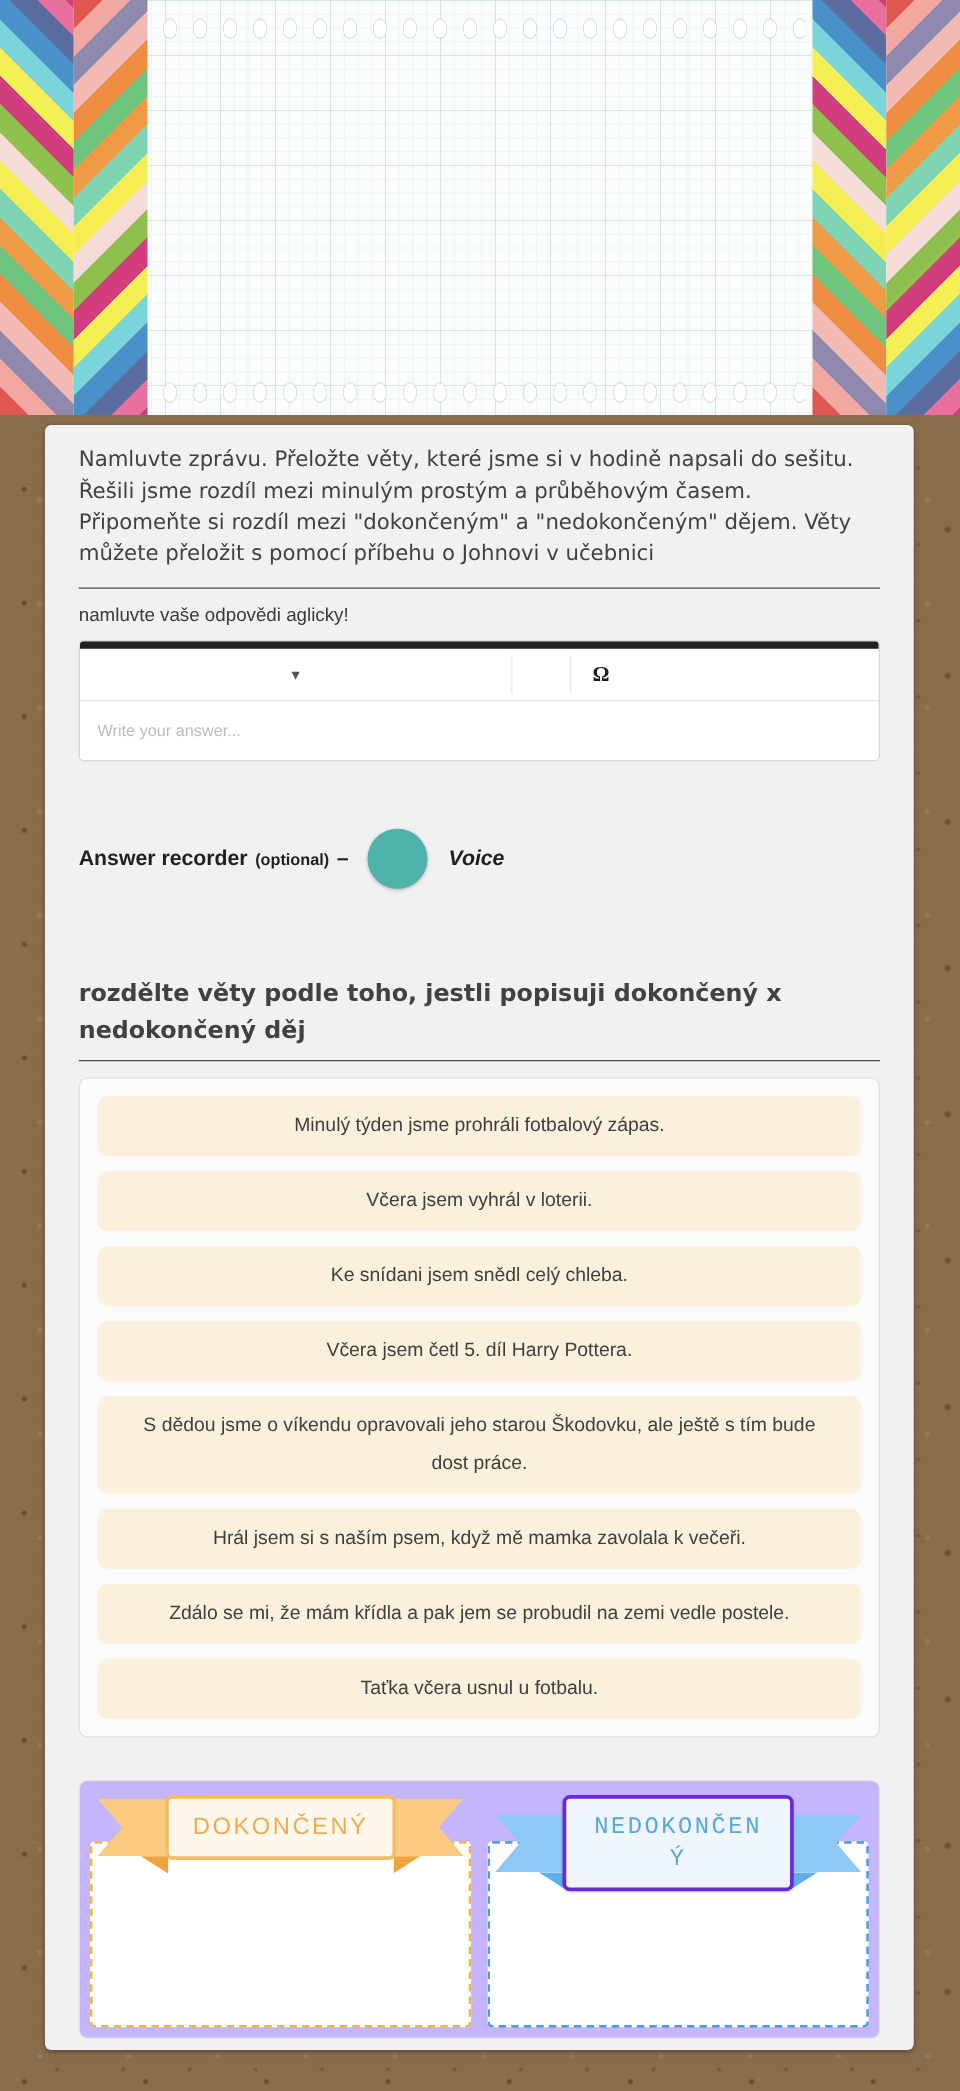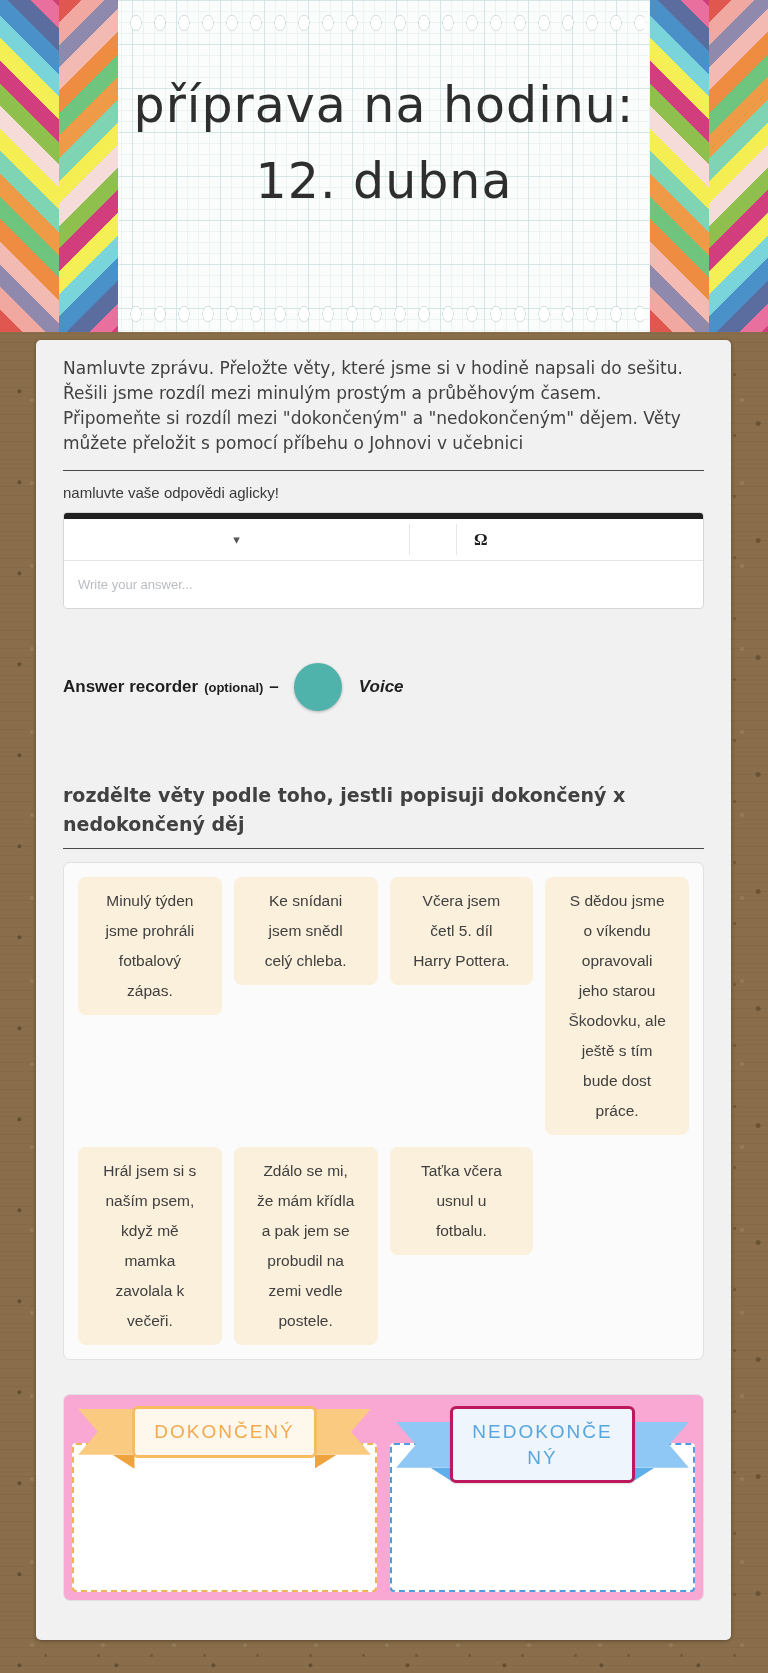--- a/index.html
+++ b/index.html
@@ -83,62 +83,61 @@
   .rec-opt{font-weight:bold;font-size:13px;color:#1f1f1f;margin-left:6px;}
   .rec-dash{font-weight:bold;font-size:17px;color:#1f1f1f;margin-left:6px;}
   .rec-btn{width:48px;height:48px;border-radius:50%;border:none;background:#4fb3ab;
     margin-left:15px;box-shadow:0 1px 3px rgba(0,0,0,.25);cursor:pointer;}
   .rec-voice{font-weight:bold;font-size:17px;color:#1f1f1f;margin-left:17px;font-style:italic;}
 
   .para2{margin:70px 0 0;font-size:19px;line-height:29px;font-weight:bold;}
   hr.divider2{border:none;border-top:1px solid #4a4a4a;margin:9px 0 0;}
 
   .cards-panel{margin-top:13px;background:#fbfbfc;border:1px solid #e1e1e4;border-radius:7px;
-    padding:14px;display:grid;grid-template-columns:1fr 1fr 1fr 1fr;gap:12px;align-items:start;}
+    padding:14px;display:grid;grid-template-columns:1fr;gap:12px;align-items:start;}
   .s-card{background:#faf0dc;border-radius:8px;padding:9px 20px;text-align:center;
     font-size:15.5px;line-height:30px;color:#3f3f3f;cursor:grab;}
 
-  .zones-panel{margin-top:34px;background:#f9a8d4;border:1px solid #e1e1e4;border-radius:7px;
+  .zones-panel{margin-top:34px;background:#c4b5fd;border:1px solid #e1e1e4;border-radius:7px;
     padding:8px;display:flex;gap:13px;}
   .zone{position:relative;flex:1;}
   .dropzone{margin-top:40px;height:145px;border-radius:4px;background:#ffffff;}
   .dropzone.orange{border:2px dashed #f0b553;}
   .dropzone.blue{border:2px dashed #4d9de0;}
   .ribbon{position:absolute;top:3px;left:0;right:0;display:flex;justify-content:center;z-index:2;}
   .wing{position:absolute;top:50%;transform:translateY(-50%);height:46px;width:43%;}
   .wing.l{left:2%;clip-path:polygon(0 0,100% 0,100% 100%,0 100%,15% 50%);}
   .wing.r{right:2%;clip-path:polygon(0 0,100% 0,85% 50%,100% 100%,0 100%);}
   .ribbon.orange .wing{background:#fbca81;}
   .ribbon.blue .wing{background:#8fc8f4;}
   .fold{position:absolute;width:22px;height:14px;top:calc(50% + 23px);}
   .fold.l{left:calc(50% - 112px);clip-path:polygon(0 0,100% 0,100% 100%);}
   .fold.r{right:calc(50% - 112px);clip-path:polygon(0 0,100% 0,0 100%);}
   .ribbon.orange .fold{background:#eea33c;}
   .ribbon.blue .fold{background:#5fb0ea;}
   .ribbon-box{position:relative;z-index:2;width:145px;padding:10px 17px;text-align:center;
     border-radius:6px;font-size:19px;line-height:1.35;letter-spacing:2px;overflow-wrap:anywhere;}
   .ribbon.orange .ribbon-box{background:#fdf8eb;border:3px solid #f5bc62;color:#f2a94f;}
-  .ribbon.blue .ribbon-box{background:#eef5fc;border:3px solid #be185d;color:#58a6de;
-    box-shadow:0 1px 2px rgba(0,0,0,.12);}
+  .ribbon.blue .ribbon-box{background:#eef5fc;border:3px solid #6d28d9;color:#58a6de;
+    box-shadow:0 1px 2px rgba(0,0,0,.12);font-family:Liberation Mono, monospace;}
 </style>
 </head>
 <body>
 
 <header class="header">
   <div class="chevron left">
     <div class="ch-half a"></div>
     <div class="ch-half b"></div>
   </div>
   <div class="chevron right">
     <div class="ch-half a"></div>
     <div class="ch-half b"></div>
   </div>
   <div class="holes top"></div>
   <div class="holes bottom"></div>
-  <h1 class="title">příprava na hodinu: 12. dubna</h1>
 </header>
 
 <main class="card">
 
   <p class="hand para">Namluvte zprávu. Přeložte věty, které jsme si v hodině napsali do sešitu. Řešili jsme rozdíl mezi minulým prostým a průběhovým časem. Připomeňte si rozdíl mezi "dokončeným" a "nedokončeným" dějem. Věty můžete přeložit s pomocí příbehu o Johnovi v učebnici</p>
   <hr class="divider">
   <div class="q-label">namluvte vaše odpovědi aglicky!</div>
 
   <div class="editor">
     <div class="editor-topbar"></div>
@@ -162,20 +161,21 @@
     <span class="rec-dash">–</span>
     <button class="rec-btn"></button>
     <span class="rec-voice">Voice</span>
   </div>
 
   <p class="hand para2">rozdělte věty podle toho, jestli popisuji dokončený x nedokončený děj</p>
   <hr class="divider2">
 
   <section class="cards-panel">
     <div class="s-card">Minulý týden jsme prohráli fotbalový zápas.</div>
+    <div class="s-card">Včera jsem vyhrál v loterii.</div>
     <div class="s-card">Ke snídani jsem snědl celý chleba.</div>
     <div class="s-card">Včera jsem četl 5. díl Harry Pottera.</div>
     <div class="s-card">S dědou jsme o víkendu opravovali jeho starou Škodovku, ale ještě s tím bude dost práce.</div>
     <div class="s-card">Hrál jsem si s naším psem, když mě mamka zavolala k večeři.</div>
     <div class="s-card">Zdálo se mi, že mám křídla a pak jem se probudil na zemi vedle postele.</div>
     <div class="s-card">Taťka včera usnul u fotbalu.</div>
   </section>
 
   <section class="zones-panel">
     <div class="zone">

